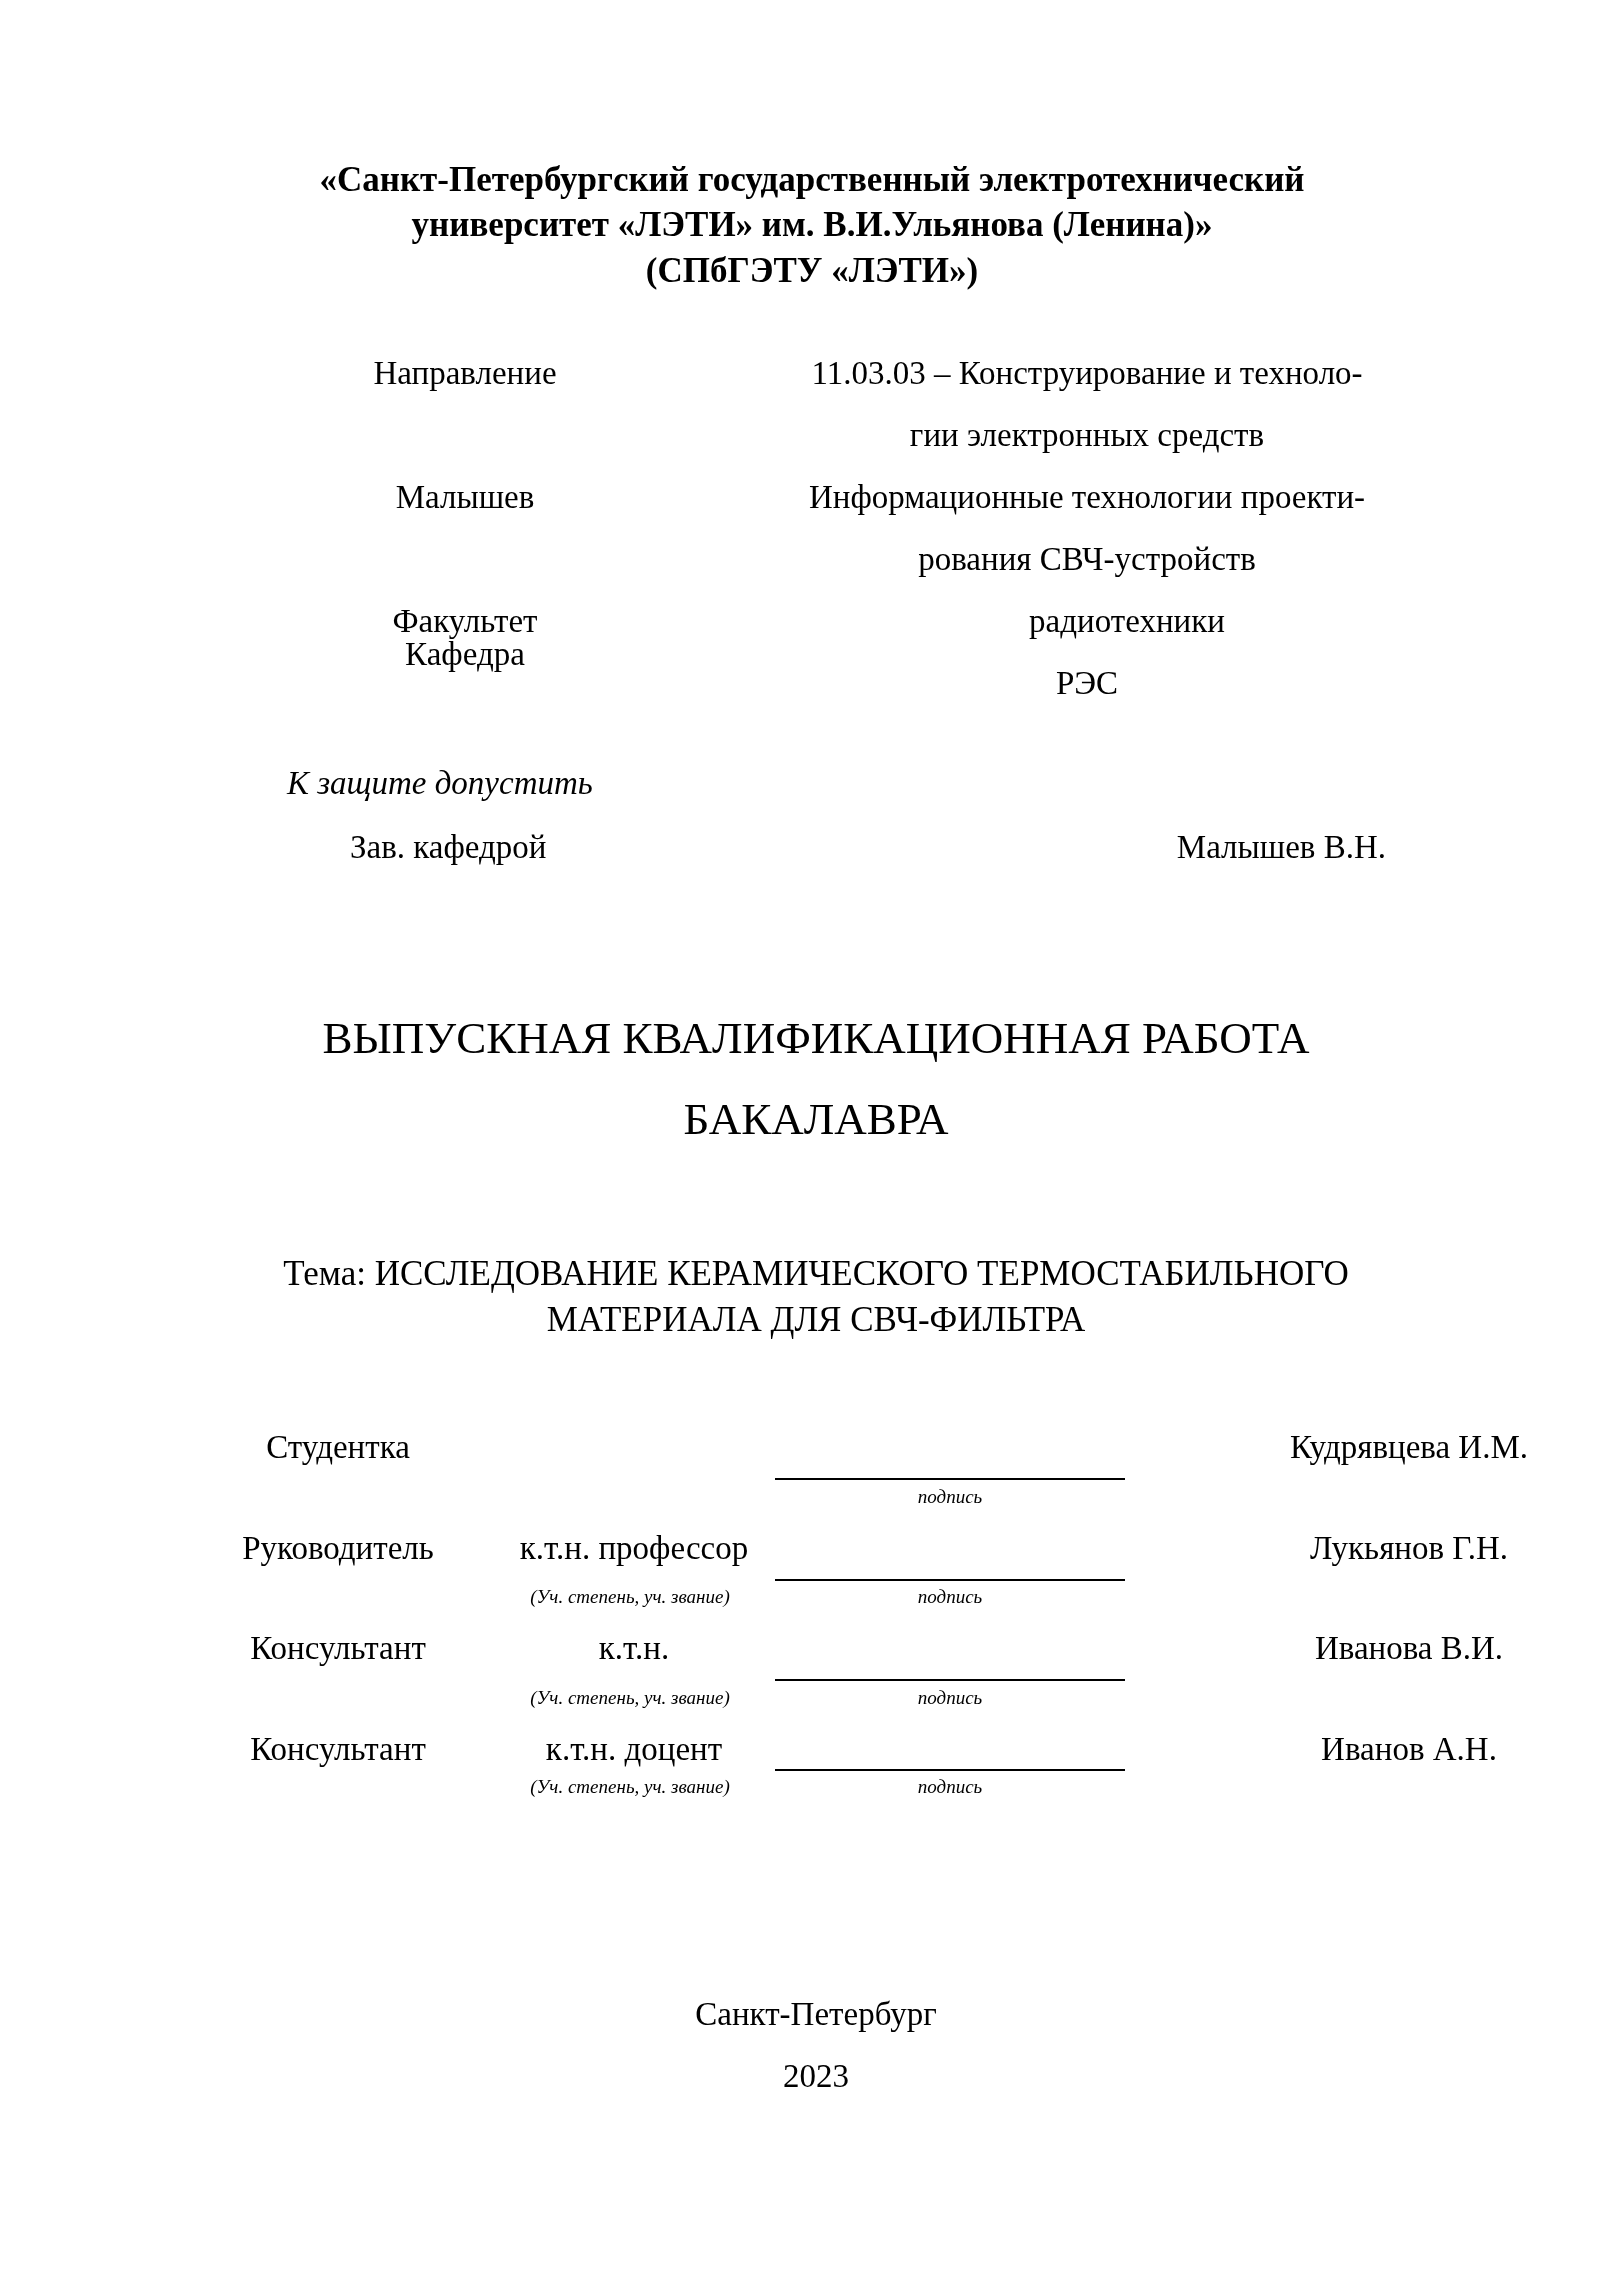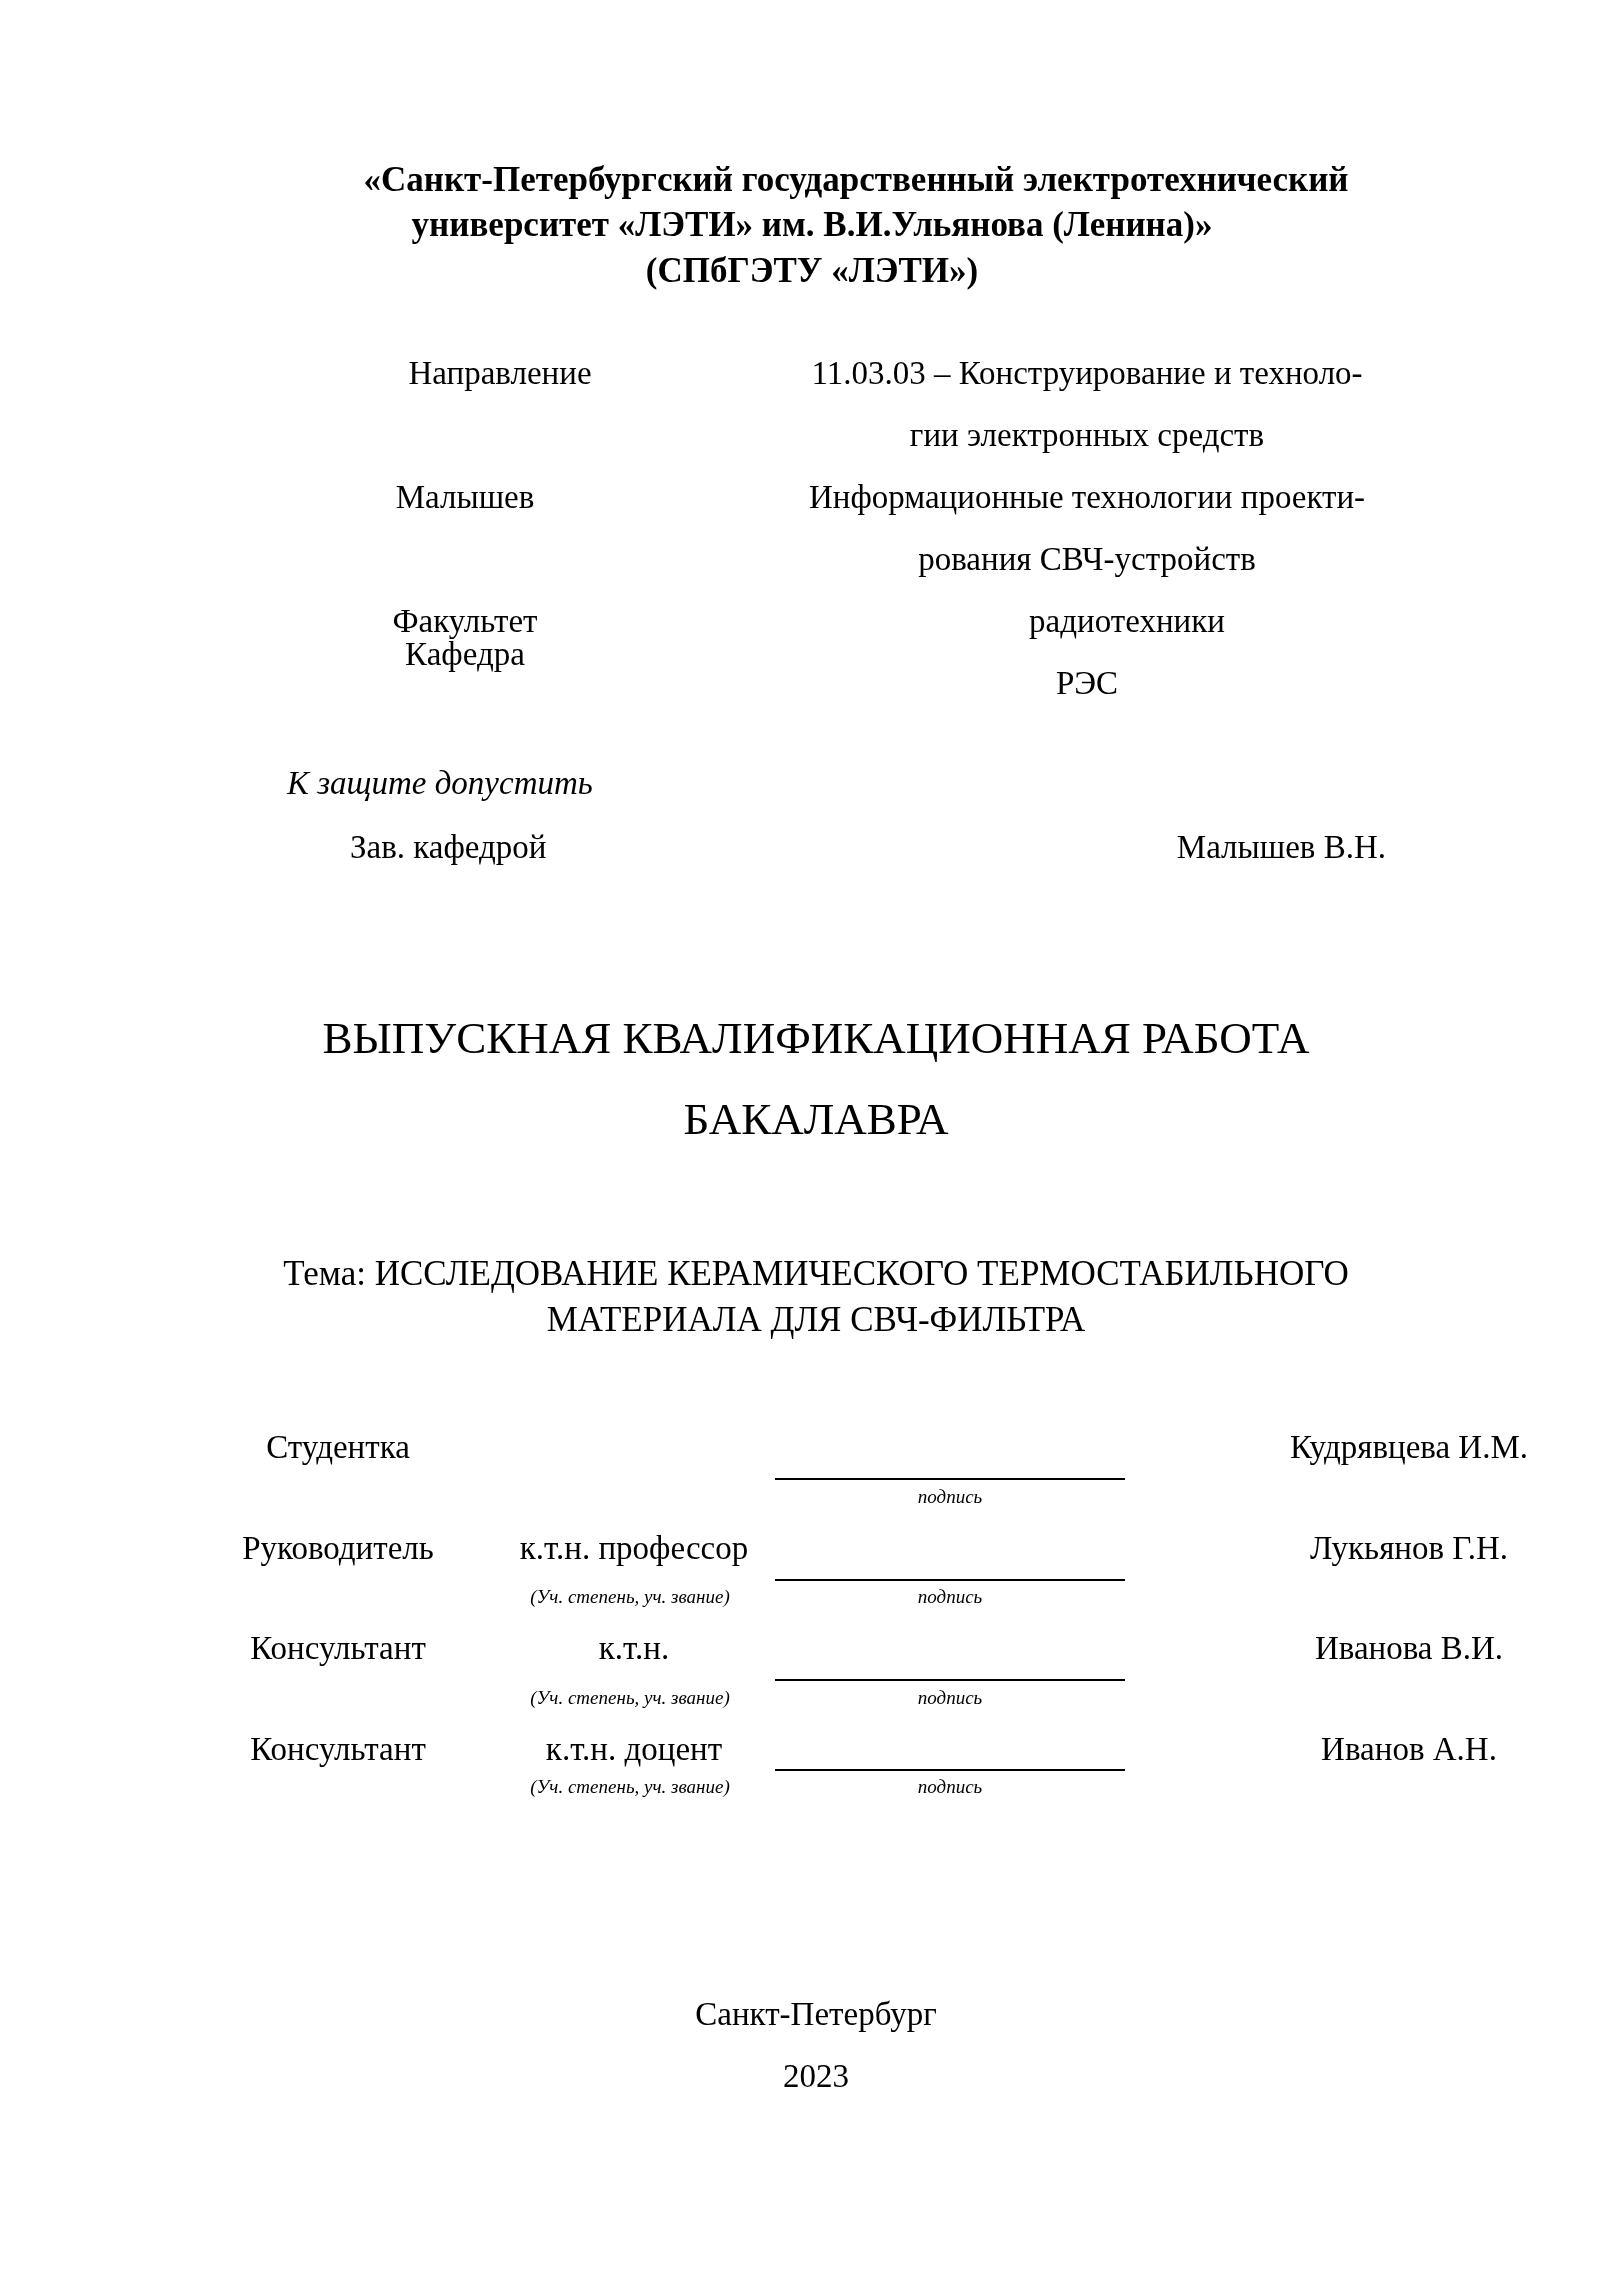--- a/index.html
+++ b/index.html
@@ -12,25 +12,25 @@
   .body{font-size:33px;}
   .title{font-size:45px;}
   .tema{font-size:35px;margin-top:40px;}
   .small{font-size:19px;font-style:italic;}
   .italic{font-style:italic;}
   .line{position:absolute;height:1.6px;background:#000;}
 </style>
 </head>
 <body>
 
-<div class="abs center hdr" style="left:856px;top:162px;">«Санкт-Петербургский государственный электротехнический</div>
+<div class="abs center hdr" style="left:812px;top:162px;">«Санкт-Петербургский государственный электротехнический</div>
 <div class="abs center hdr" style="left:812px;top:207px;">университет  «ЛЭТИ» им. В.И.Ульянова (Ленина)»</div>
 <div class="abs center hdr" style="left:812px;top:253px;">(СПбГЭТУ «ЛЭТИ»)</div>
 
-<div class="abs center body" style="left:465px;top:357px;margin-left:35px;">Направление</div>
+<div class="abs center body" style="left:465px;top:357px;">Направление</div>
 <div class="abs center body" style="left:1087px;top:357px;">11.03.03 – Конструирование и техноло-</div>
 <div class="abs center body" style="left:1087px;top:419px;">гии электронных средств</div>
 
 <div class="abs center body" style="left:465px;top:481px;">Малышев</div>
 <div class="abs center body" style="left:1087px;top:481px;">Информационные технологии проекти-</div>
 <div class="abs center body" style="left:1087px;top:543px;">рования СВЧ-устройств</div>
 
 <div class="abs center body" style="left:465px;top:605px;">Факультет</div>
 <div class="abs center body" style="left:1087px;top:605px;margin-left:40px;">радиотехники</div>
 

